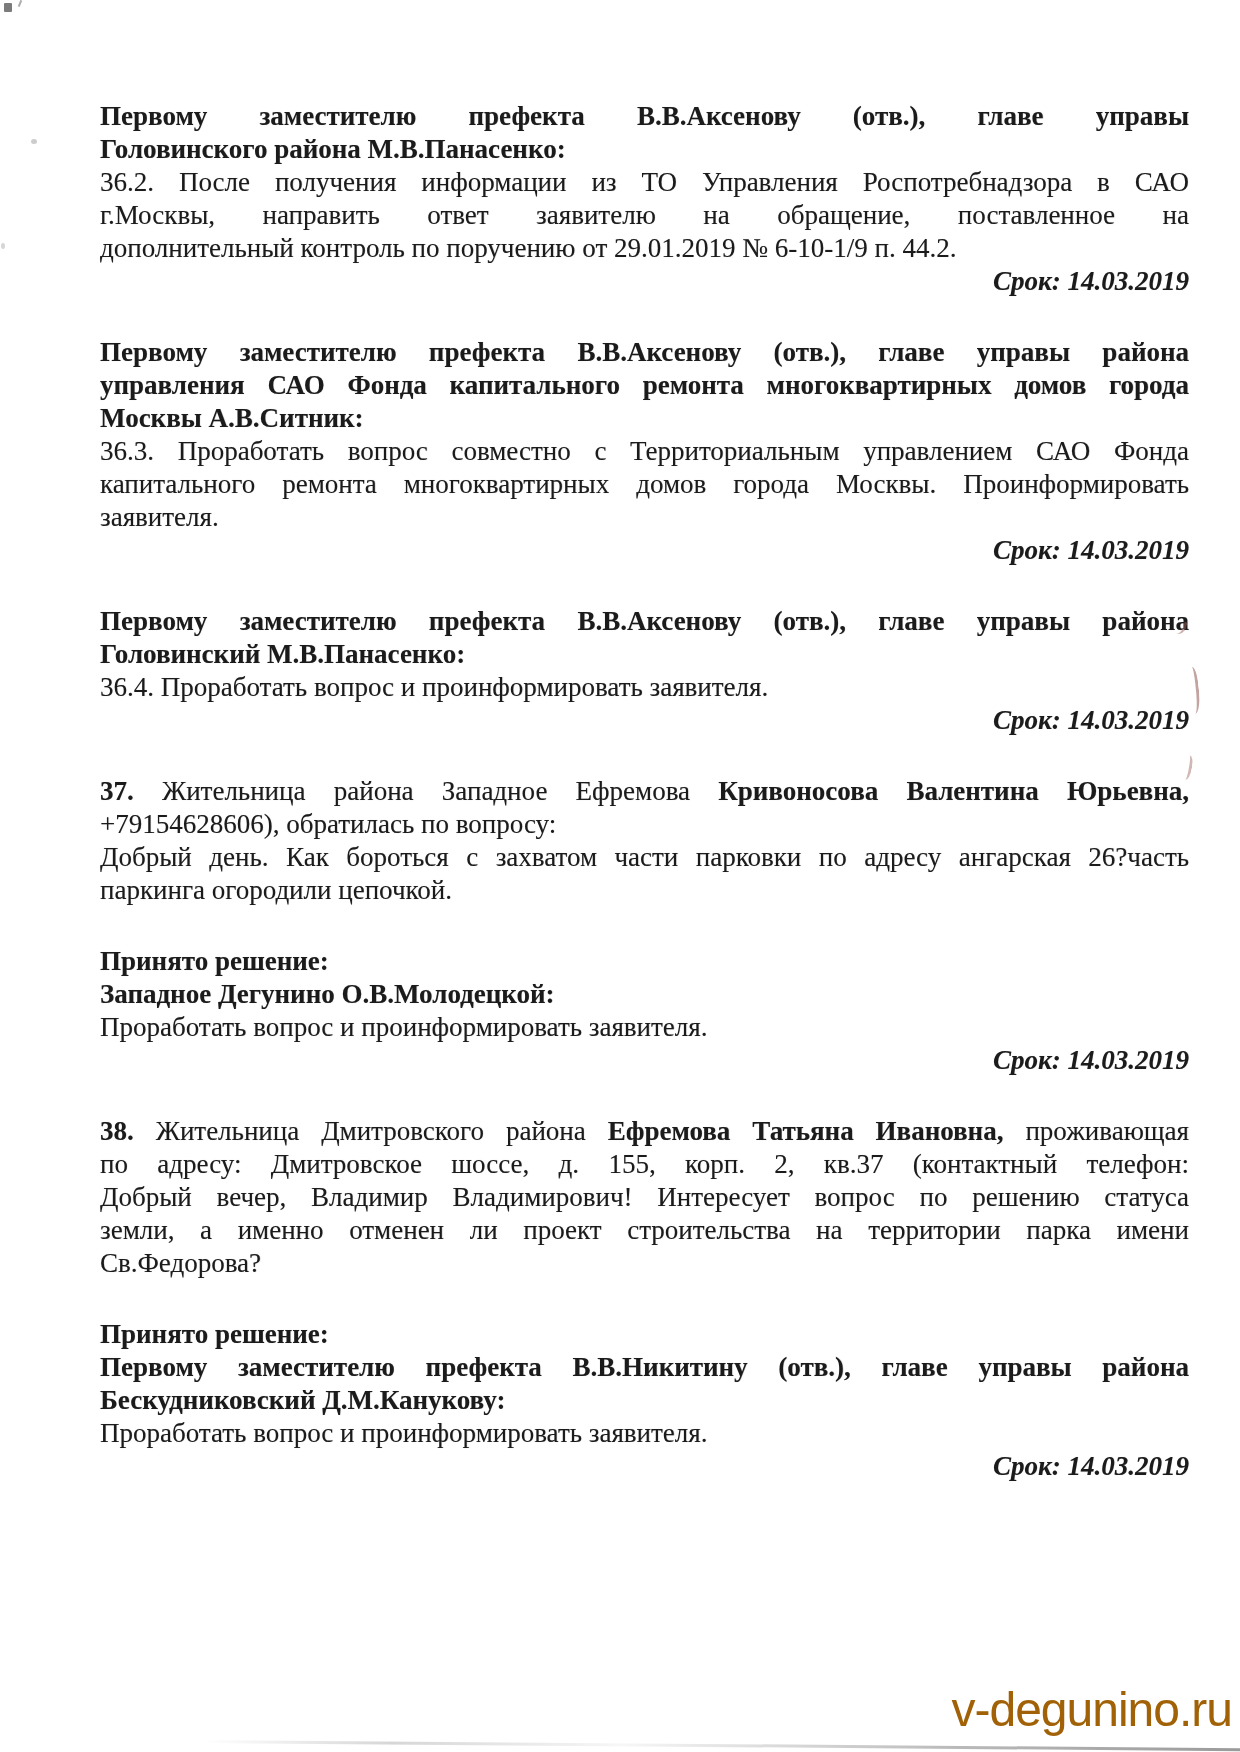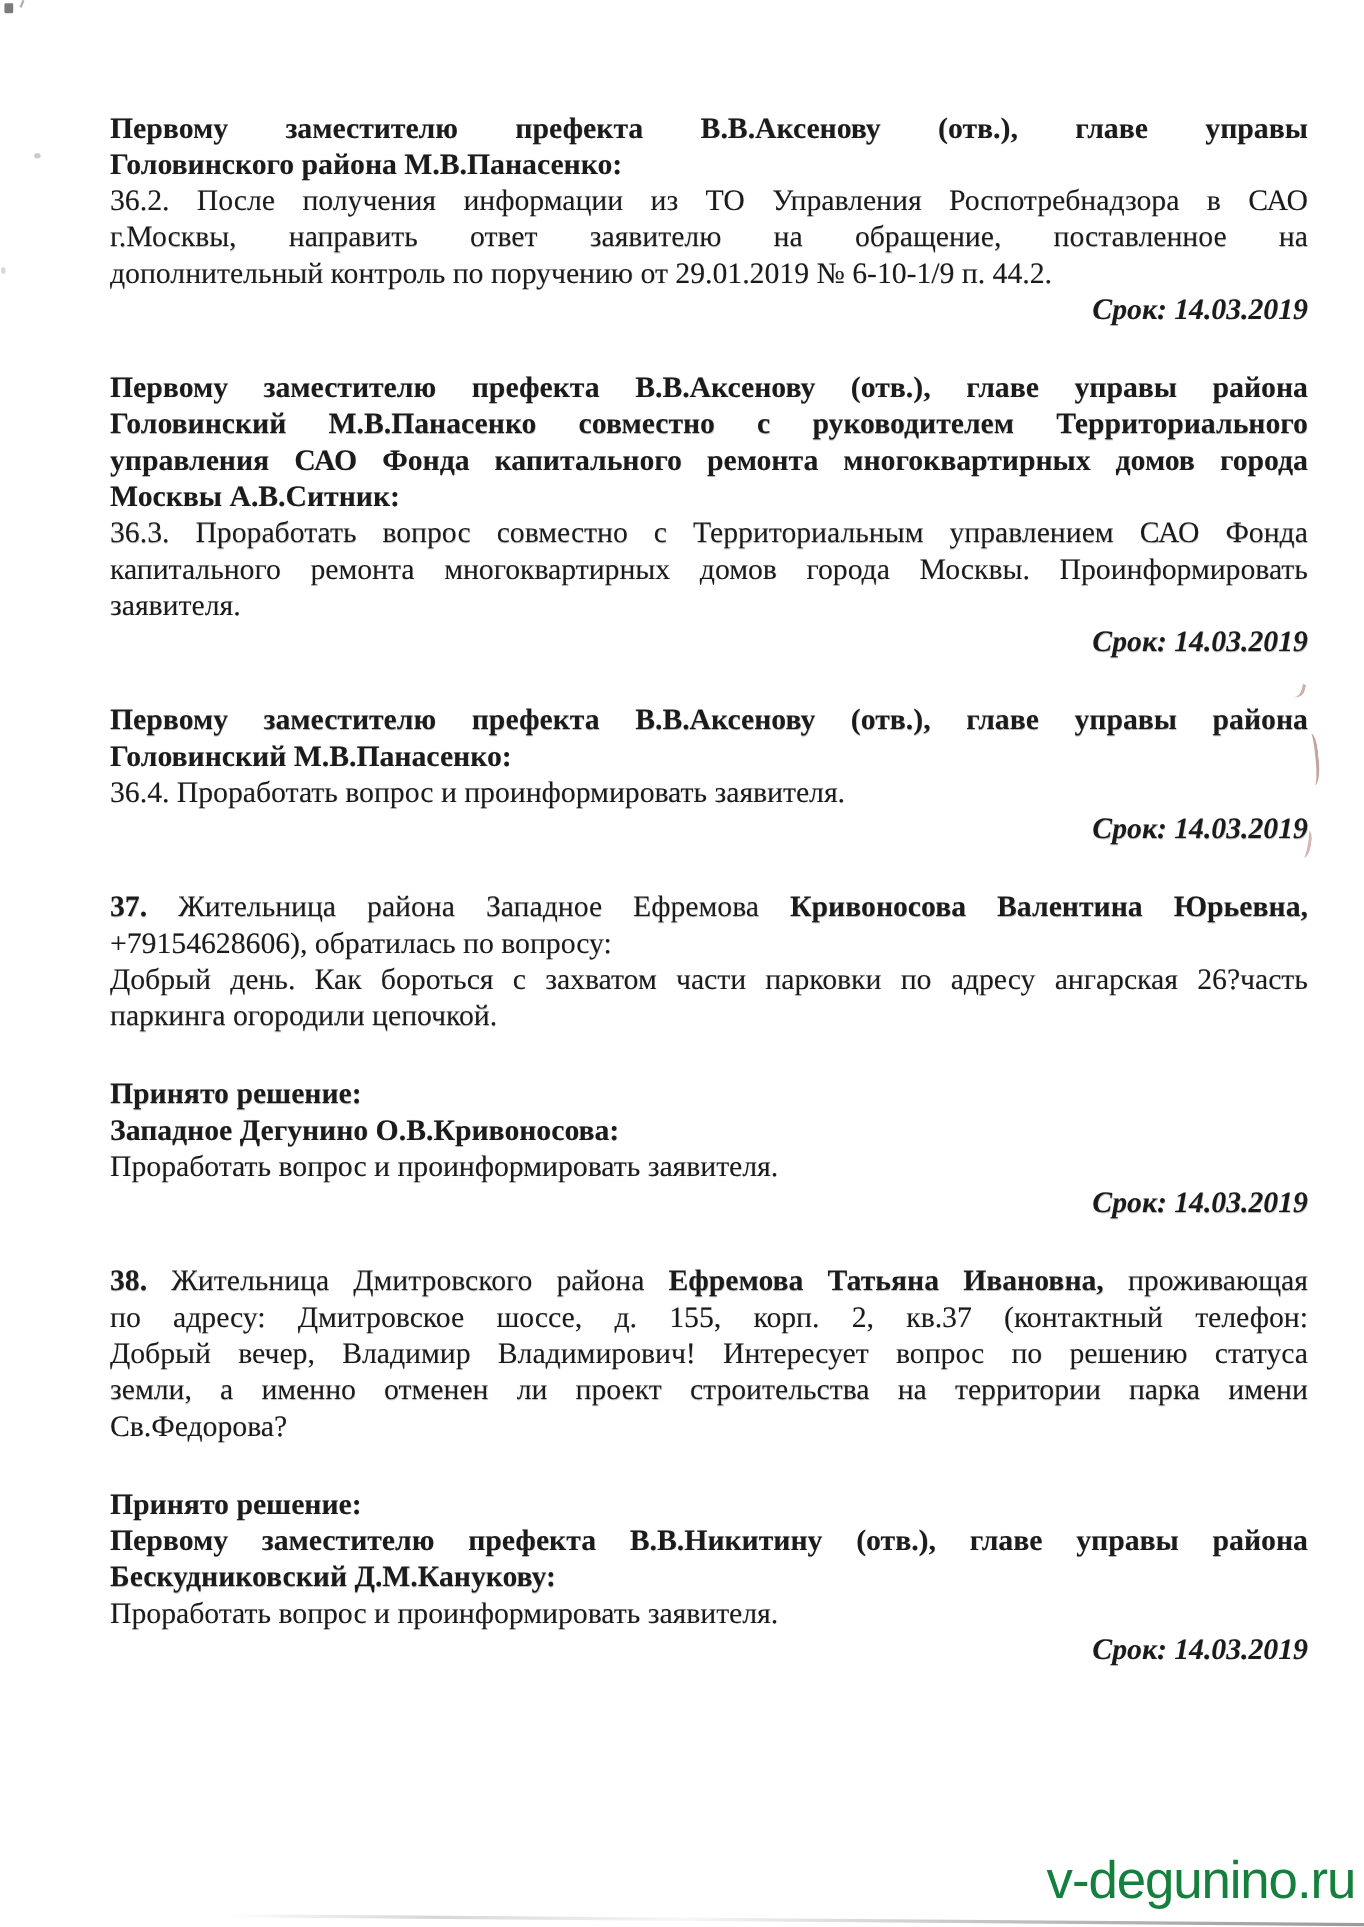--- a/index.html
+++ b/index.html
@@ -99,21 +99,20 @@
     <div class="block">
       <div class="line jl b"><span>Первому заместителю префекта В.В.Аксенову (отв.), главе управы</span></div>
       <div class="line ll b"><span>Головинского района М.В.Панасенко:</span></div>
       <div class="line jl"><span>36.2. После получения информации из ТО Управления Роспотребнадзора в САО</span></div>
       <div class="line jl"><span>г.Москвы, направить ответ заявителю на обращение, поставленное на</span></div>
       <div class="line ll"><span>дополнительный контроль по поручению от 29.01.2019 № 6-10-1/9 п. 44.2.</span></div>
       <div class="line rl b"><span>Срок: 14.03.2019</span></div>
     </div>
     <div class="block">
       <div class="line jl b"><span>Первому заместителю префекта В.В.Аксенову (отв.), главе управы района</span></div>
-      <div class="line jl b"><span>Головинский М.В.Панасенко совместно с руководителем Территориального</span></div>
       <div class="line jl b"><span>управления САО Фонда капитального ремонта многоквартирных домов города</span></div>
       <div class="line ll b"><span>Москвы А.В.Ситник:</span></div>
       <div class="line jl"><span>36.3. Проработать вопрос совместно с Территориальным управлением САО Фонда</span></div>
       <div class="line jl"><span>капитального ремонта многоквартирных домов города Москвы. Проинформировать</span></div>
       <div class="line ll"><span>заявителя.</span></div>
       <div class="line rl b"><span>Срок: 14.03.2019</span></div>
     </div>
     <div class="block">
       <div class="line jl b"><span>Первому заместителю префекта В.В.Аксенову (отв.), главе управы района</span></div>
       <div class="line ll b"><span>Головинский М.В.Панасенко:</span></div>
@@ -121,41 +120,41 @@
       <div class="line rl b"><span>Срок: 14.03.2019</span></div>
     </div>
     <div class="block">
       <div class="line jl"><span class="b">37.</span><span> Жительница района Западное Ефремова </span><span class="b">Кривоносова Валентина Юрьевна,</span></div>
       <div class="line ll"><span>+79154628606), обратилась по вопросу:</span></div>
       <div class="line jl"><span>Добрый день. Как бороться с захватом части парковки по адресу ангарская 26?часть</span></div>
       <div class="line ll"><span>паркинга огородили цепочкой.</span></div>
     </div>
     <div class="block">
       <div class="line ll b"><span>Принято решение:</span></div>
-      <div class="line ll b"><span>Западное Дегунино О.В.Кривоносова:</span></div>
+      <div class="line ll b"><span>Западное Дегунино О.В.Молодецкой:</span></div>
       <div class="line ll"><span>Проработать вопрос и проинформировать заявителя.</span></div>
       <div class="line rl b"><span>Срок: 14.03.2019</span></div>
     </div>
     <div class="block">
       <div class="line jl"><span class="b">38.</span><span> Жительница Дмитровского района </span><span class="b">Ефремова Татьяна Ивановна,</span><span> проживающая</span></div>
       <div class="line jl"><span>по адресу: Дмитровское шоссе, д. 155, корп. 2, кв.37 (контактный телефон:</span></div>
       <div class="line jl"><span>Добрый вечер, Владимир Владимирович! Интересует вопрос по решению статуса</span></div>
       <div class="line jl"><span>земли, а именно отменен ли проект строительства на территории парка имени</span></div>
       <div class="line ll"><span>Св.Федорова?</span></div>
     </div>
     <div class="block">
       <div class="line ll b"><span>Принято решение:</span></div>
       <div class="line jl b"><span>Первому заместителю префекта В.В.Никитину (отв.), главе управы района</span></div>
       <div class="line ll b"><span>Бескудниковский Д.М.Канукову:</span></div>
       <div class="line ll"><span>Проработать вопрос и проинформировать заявителя.</span></div>
       <div class="line rl b"><span>Срок: 14.03.2019</span></div>
     </div>
   </div>
 
-<div class="watermark" style="color: #15803d;">v-degunino.ru</div>
+<div class="watermark" style="color: #a16207;">v-degunino.ru</div>
 
 <div class="corner-mark"></div>
 <div class="corner-tick"></div>
 <div class="dot-a"></div>
 <div class="dot-b"></div>
 <div class="red-mark-1"></div>
 <div class="red-mark-2"></div>
 <div class="red-mark-3"></div>
 <div class="scan-edge"></div>
 

